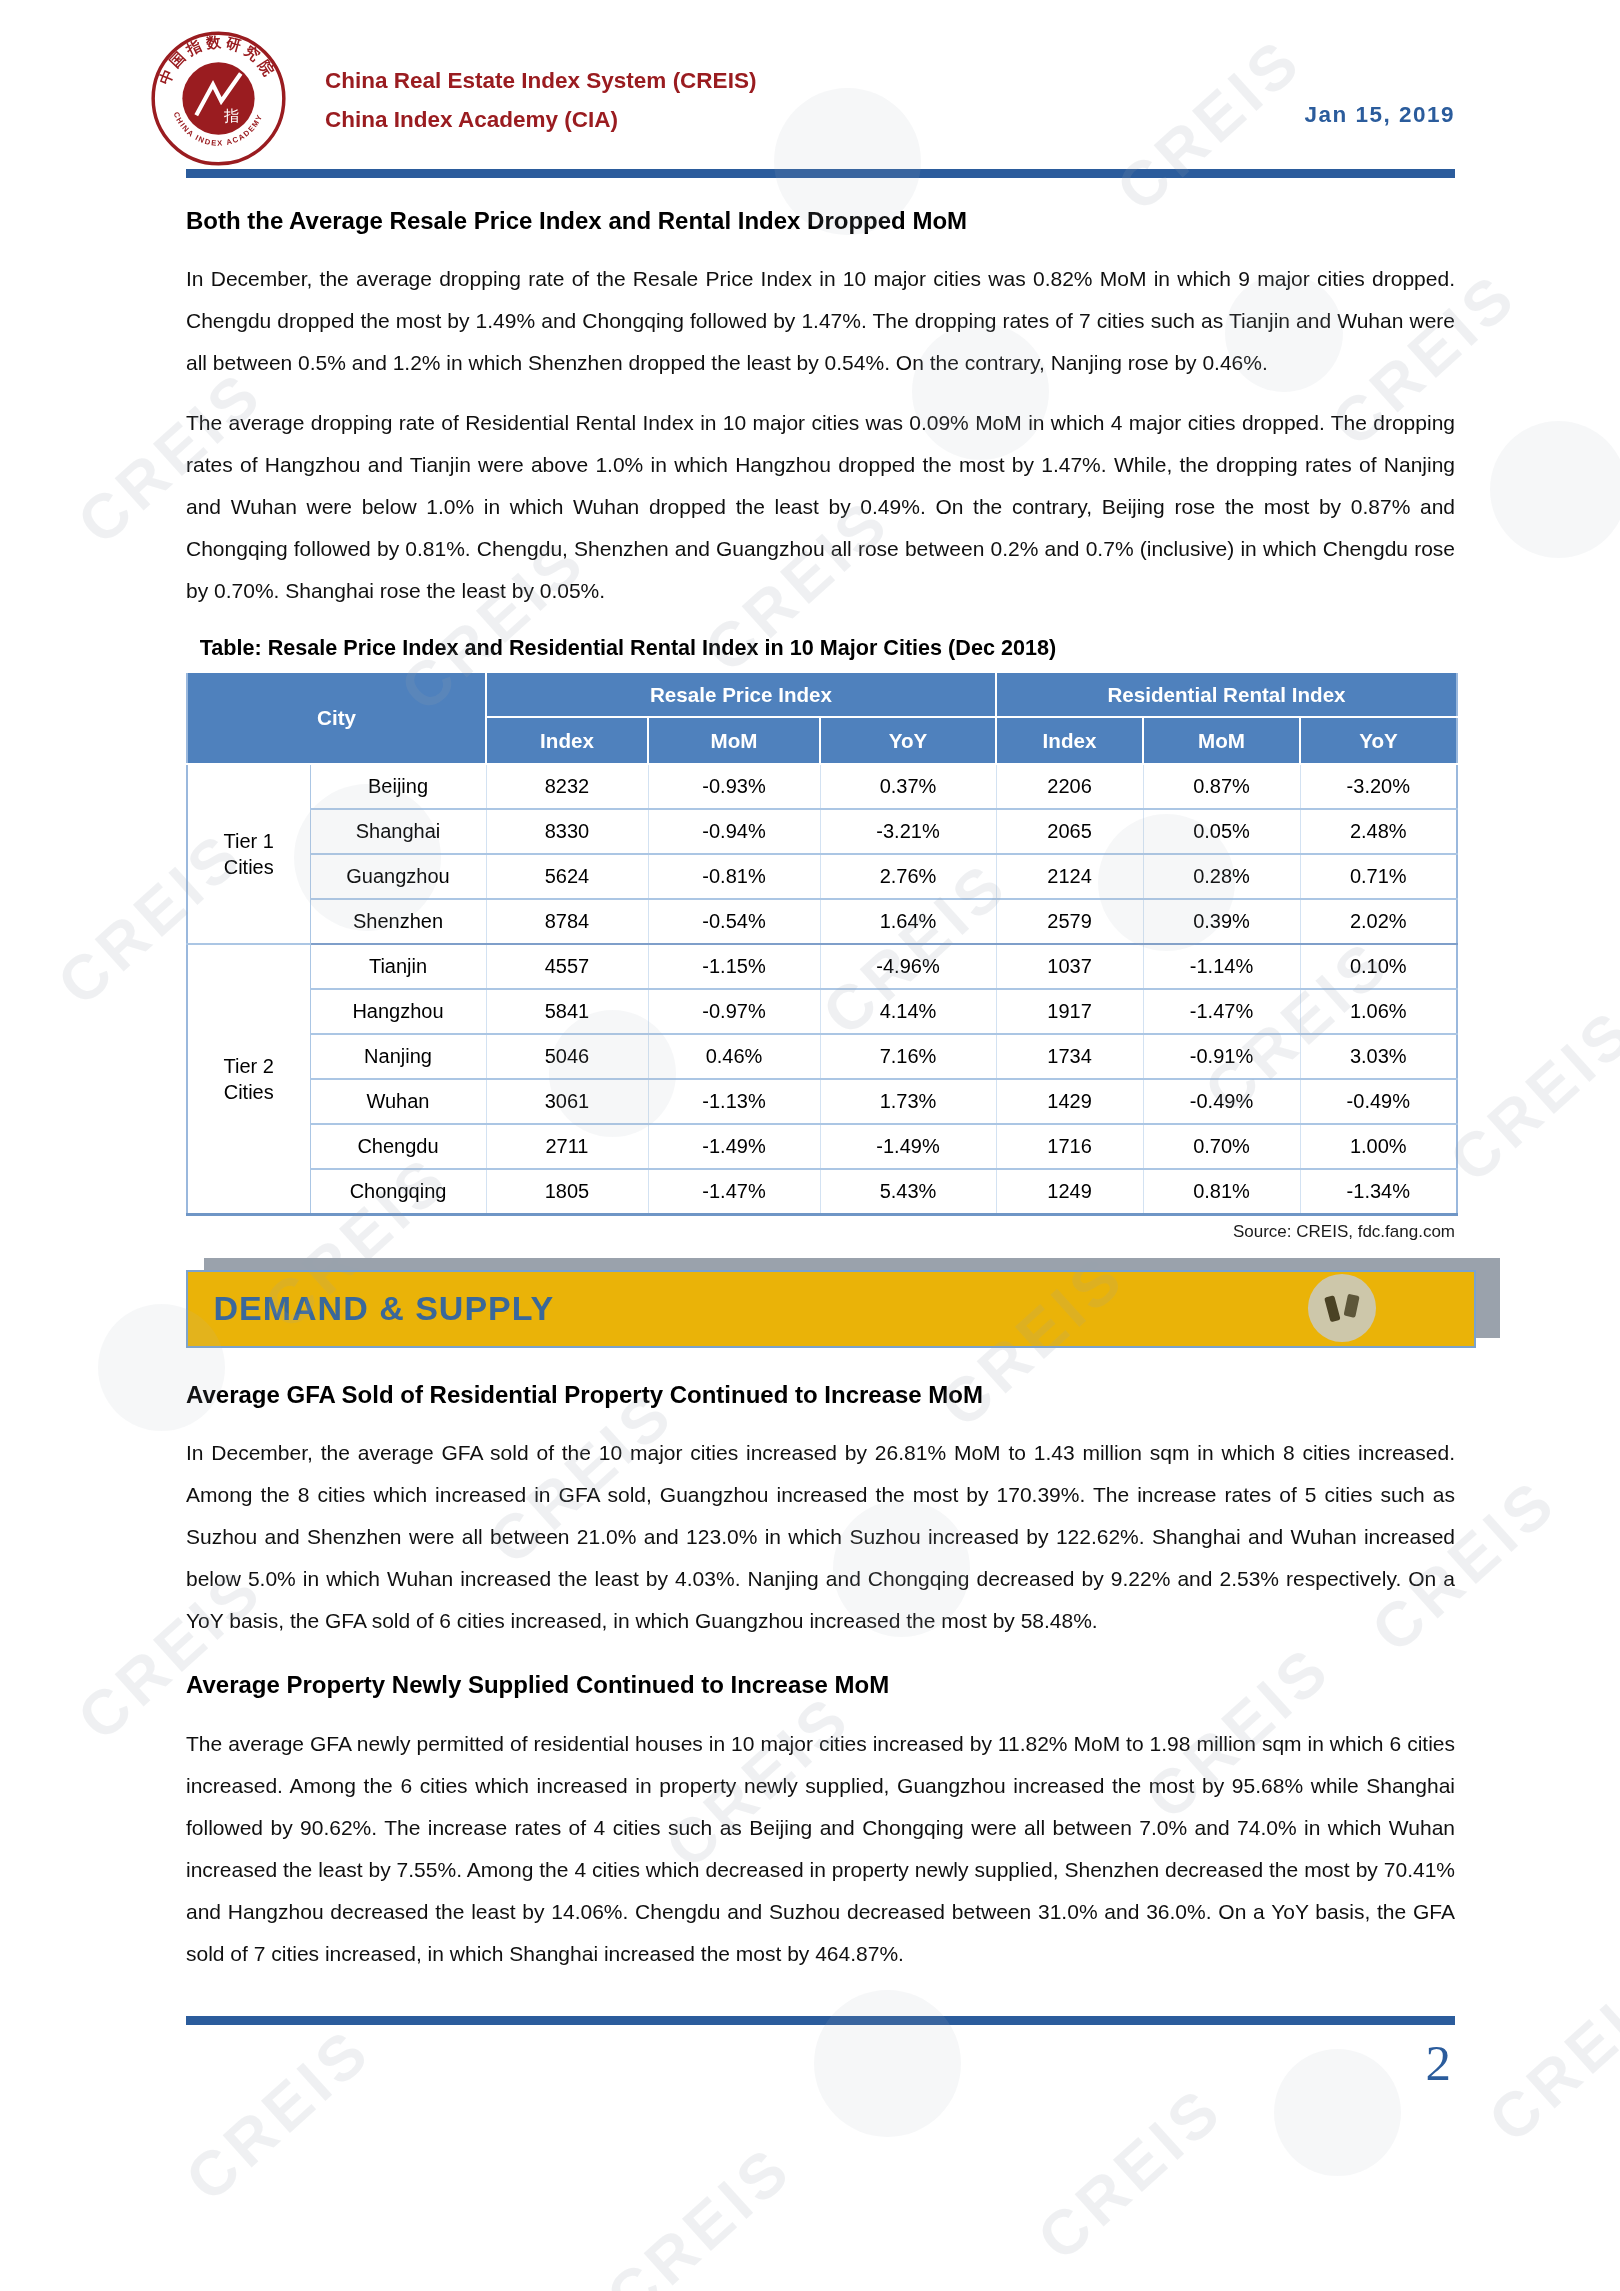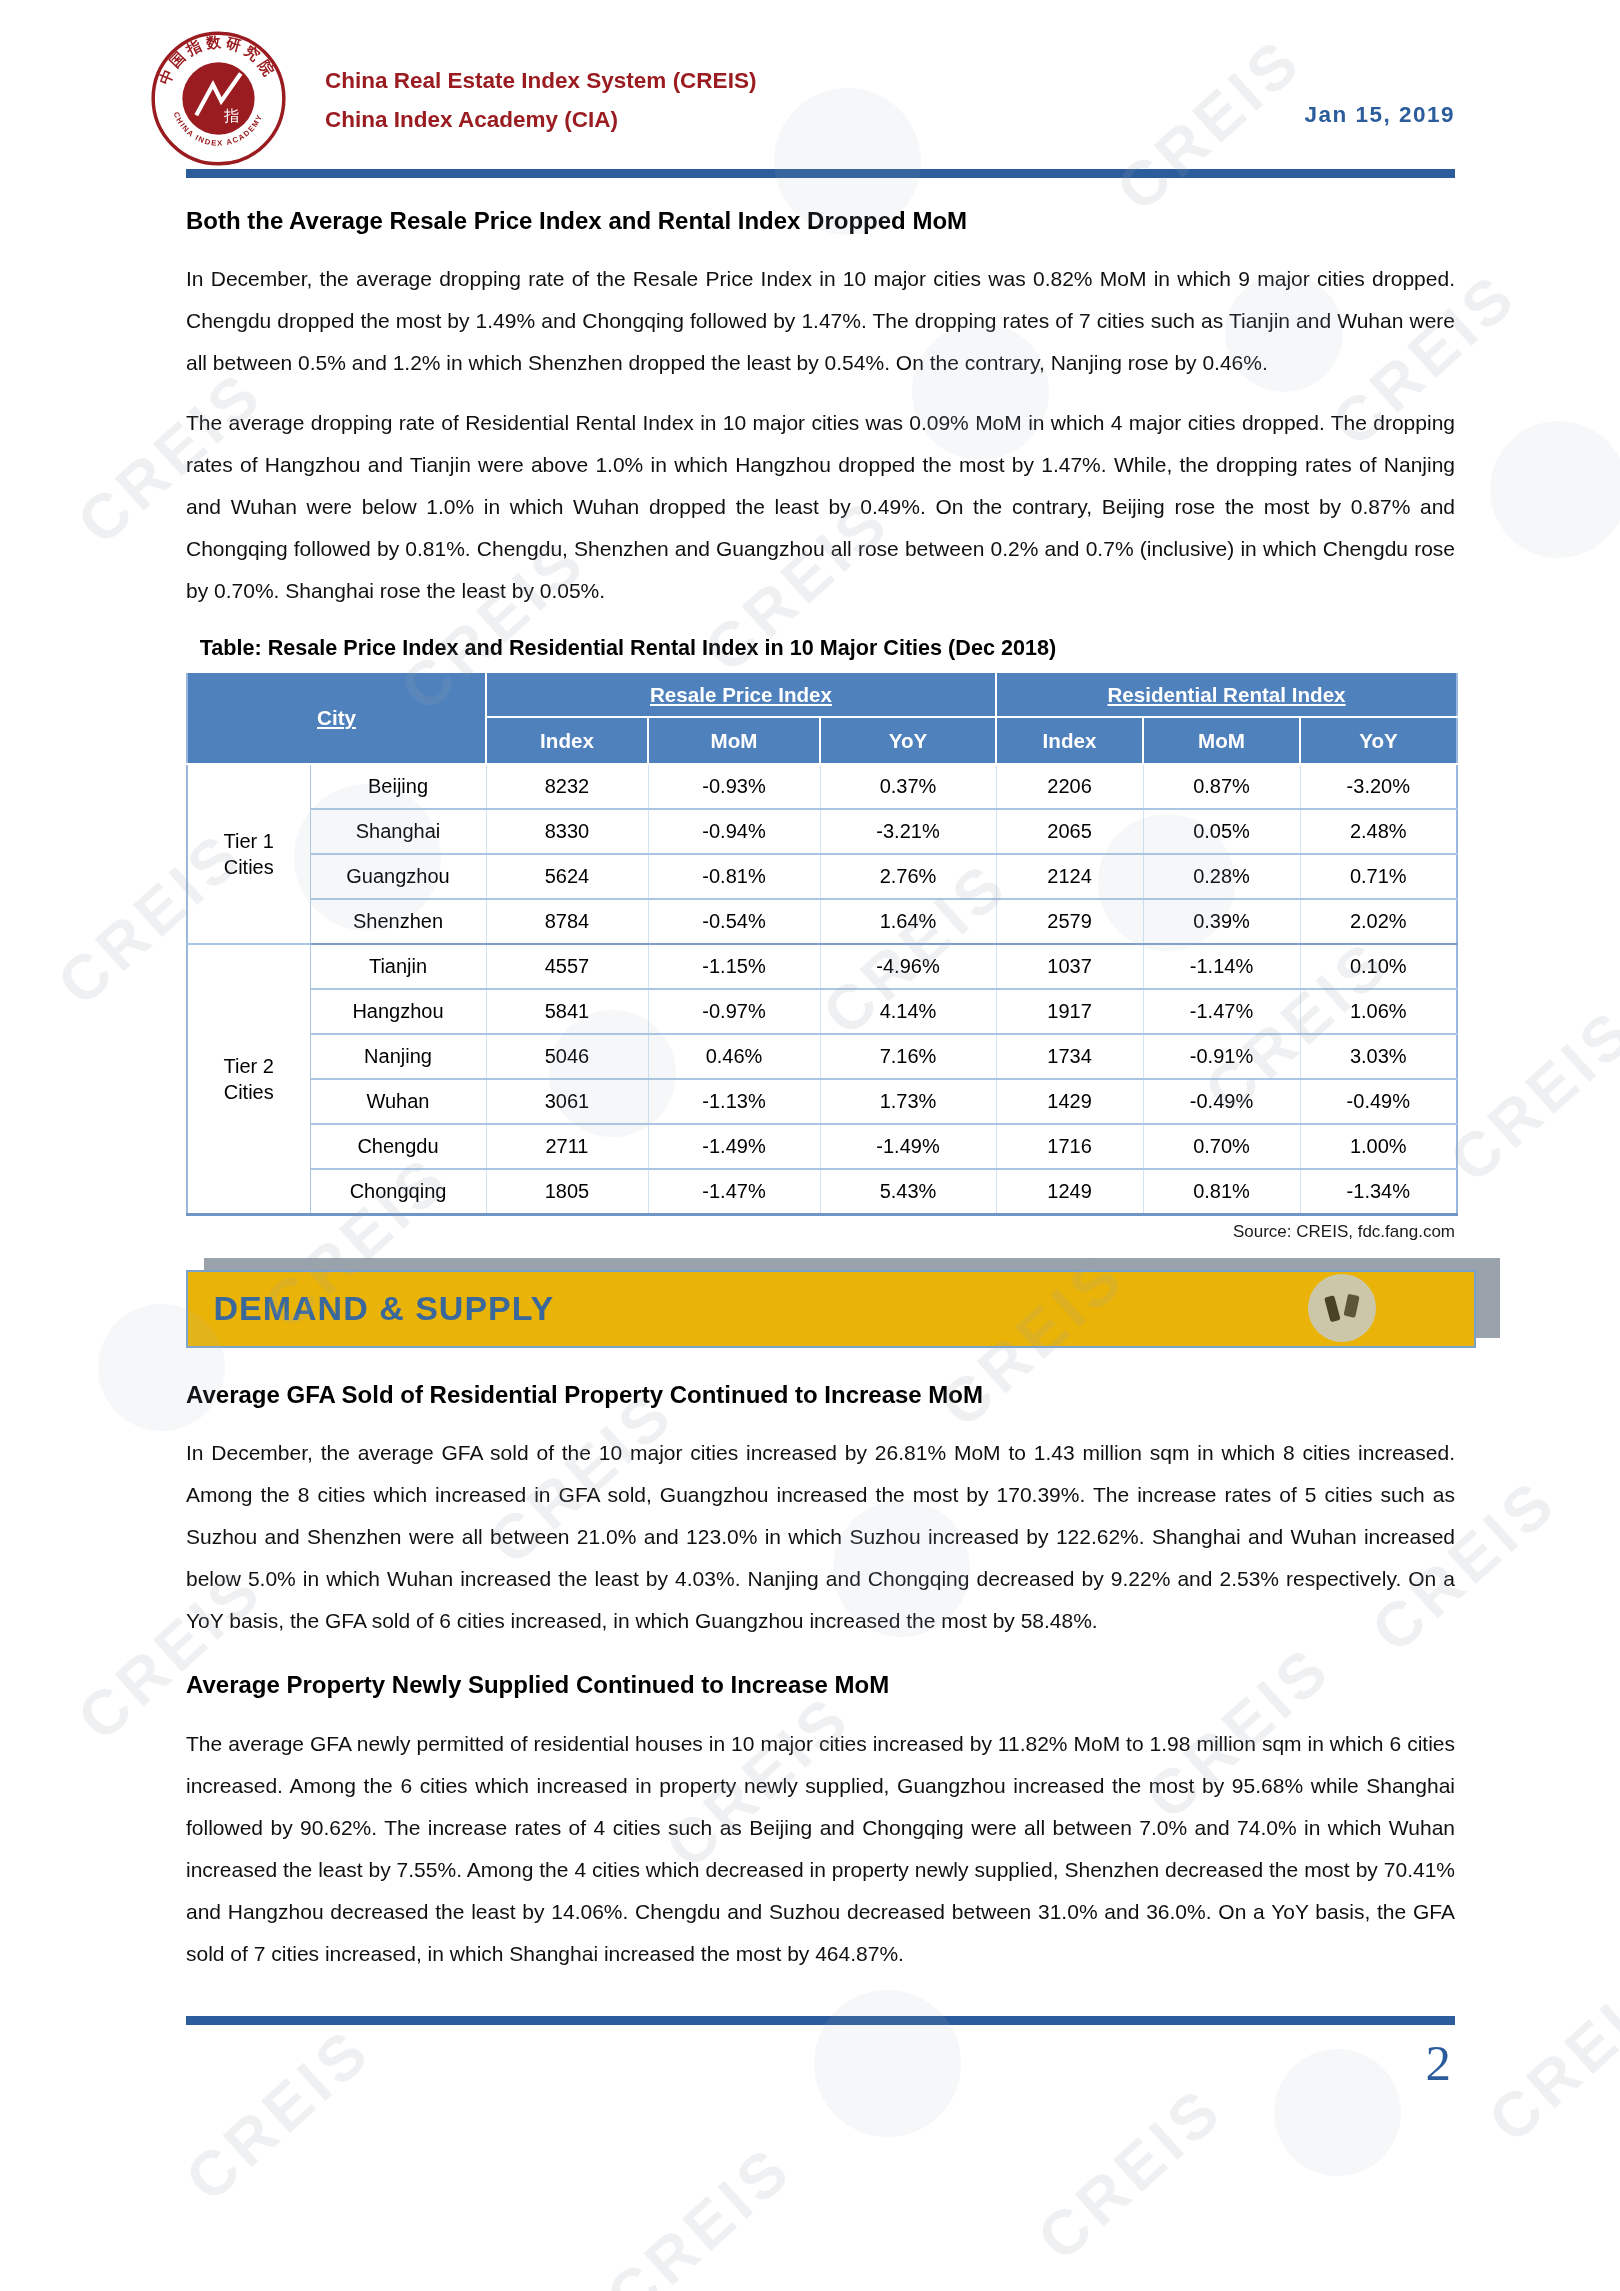--- a/index.html
+++ b/index.html
@@ -19,21 +19,21 @@
 
   h1 { font-size:24px; font-weight:bold; margin:29px 0 23.5px 0; color:#000; }
   p  { font-size:21px; line-height:42px; text-align:justify; margin:0 0 17.6px 0; color:#101010; }
 
   .caption { font-size:21.6px; font-weight:bold; margin:23.5px 0 11.8px 13.7px; color:#000000; }
 
   
   table { border-collapse:collapse; width:1269px; table-layout:fixed;
           border-left:2px solid #9ab8dd; border-right:2px solid #9ab8dd; border-bottom:3.9px solid #6f96c6; }
   thead th { background:#4f81bd; color:#fff; font-weight:bold; font-size:20.6px; border:2px solid #ffffff; }
-  thead tr:first-child th { border-top:none; height:41px;text-decoration:underline; }
+  thead tr:first-child th { border-top:none; height:41px; }
   thead tr:last-child th { height:43px; }
   thead th:first-child { border-left:none; }
   thead th:last-child  { border-right:none; }
   tbody td { height:41px; text-align:center; font-size:20px; background:#fff;
              border-right:1px solid #d3e2f2; border-bottom:2px solid #abc6e4; color:#000; }
   tbody td:last-child { border-right:none; }
   tbody tr.group-end td { border-bottom:2.9px solid #7f9fca; }
   .tier-cell { padding:0 25.5px; line-height:26.5px; border-right:1px solid #abc6e4; }
 
   .source { text-align:right; font-size:17px; margin-top:5.9px; color:#1a1a1a; }

